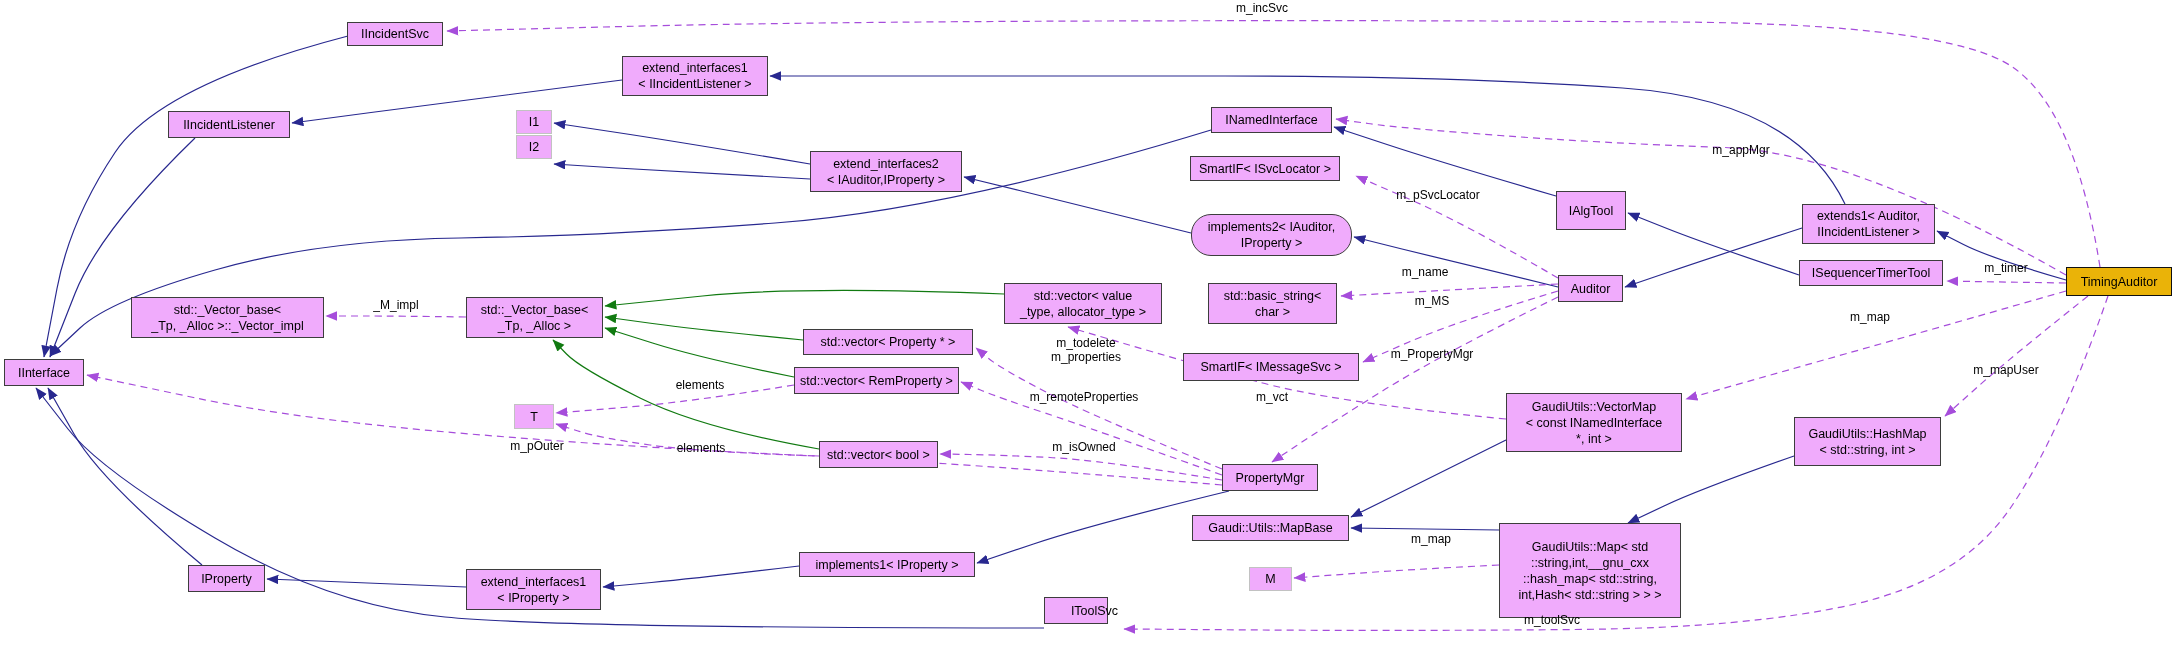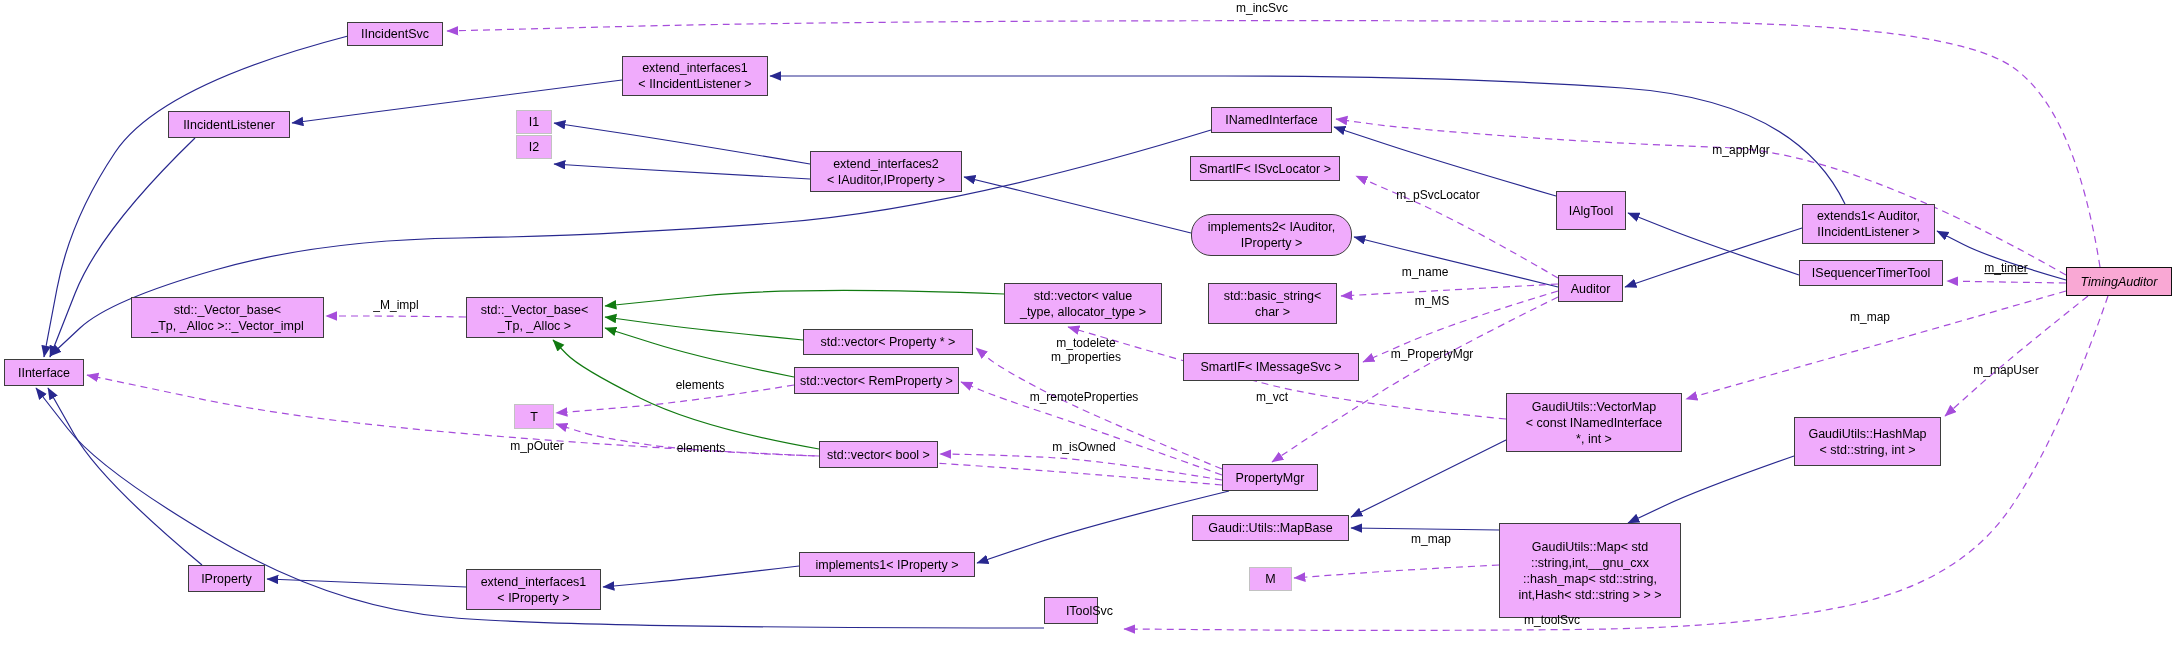--- a/index.html
+++ b/index.html
@@ -4,21 +4,21 @@
 <style>
   html,body{margin:0;padding:0;background:#ffffff;}
   #canvas{position:relative;width:2176px;height:649px;background:#ffffff;overflow:hidden;
           font-family:"Liberation Sans",sans-serif;}
   #edges{position:absolute;left:0;top:0;width:2176px;height:649px;}
   .node{position:absolute;display:flex;align-items:center;justify-content:center;
         text-align:center;background:#f0abfc;border:1.4px solid #3d3d3d;color:#000;
         font:12.5px/1.28 "Liberation Sans",sans-serif;white-space:pre-line;
         box-sizing:border-box;padding:1px 3px;cursor:pointer;}
   .node.param{border:1.2px solid #c2c2c2;cursor:default;}
-  .node.main{background:#f9a8d4;border:1.6px solid #101010;cursor:default;font-style:italic;}
+  .node.main{background:#eab308;border:1.6px solid #101010;cursor:default;}
   .edge-label{position:absolute;transform:translate(-50%,-50%);color:#000;
               font:12px/1.15 "Liberation Sans",sans-serif;white-space:pre;text-align:center;}
 </style>
 </head>
 <body>
 
 <div id="canvas">
   <svg id="edges" xmlns="http://www.w3.org/2000/svg" width="2176" height="649">
     <defs>
       <marker id="arr-inherit" markerWidth="11" markerHeight="9" refX="9.5" refY="4" orient="auto">
@@ -101,21 +101,21 @@
       <div class="node" style="left: 131px; top: 297px; width: 193px; height: 41px;">std::_Vector_base&lt;
 _Tp, _Alloc &gt;::_Vector_impl</div>
       <div class="node" style="left: 466px; top: 297px; width: 137px; height: 41px;">std::_Vector_base&lt;
 _Tp, _Alloc &gt;</div>
       <div class="node param" style="left: 514px; top: 404px; width: 40px; height: 25px;">T</div>
       <div class="node" style="left: 819px; top: 441px; width: 119px; height: 27px;">std::vector&lt; bool &gt;</div>
       <div class="node" style="left: 1183px; top: 353px; width: 176px; height: 28px;">SmartIF&lt; IMessageSvc &gt;</div>
       <div class="node" style="left: 1222px; top: 464px; width: 96px; height: 27px;">PropertyMgr</div>
       <div class="node" style="left: 1192px; top: 515px; width: 157px; height: 26px;">Gaudi::Utils::MapBase</div>
       <div class="node param" style="left: 1249px; top: 567px; width: 43px; height: 24px;">M</div>
-      <div class="node" style="left: 1044px; top: 597px; width: 54px; height: 27px; padding-left: 40px;">IToolSvc</div>
+      <div class="node" style="left: 1044px; top: 597px; width: 64px; height: 27px; padding-left: 40px;">IToolSvc</div>
       <div class="node" style="left: 188px; top: 565px; width: 77px; height: 27px;">IProperty</div>
       <div class="node" style="left: 466px; top: 569px; width: 135px; height: 41px;">extend_interfaces1
 &lt; IProperty &gt;</div>
       <div class="node" style="left: 799px; top: 552px; width: 176px; height: 25px;">implements1&lt; IProperty &gt;</div>
       <div class="node" style="left: 1556px; top: 191px; width: 70px; height: 39px;">IAlgTool</div>
       <div class="node" style="left: 1558px; top: 275px; width: 65px; height: 27px;">Auditor</div>
       <div class="node" style="left: 1802px; top: 204px; width: 133px; height: 40px;">extends1&lt; Auditor,
 IIncidentListener &gt;</div>
       <div class="node" style="left: 1799px; top: 260px; width: 144px; height: 26px;">ISequencerTimerTool</div>
       <div class="node main" style="left: 2066px; top: 267px; width: 106px; height: 29px;">TimingAuditor</div>
@@ -125,21 +125,21 @@
       <div class="node" style="left: 1794px; top: 417px; width: 147px; height: 49px;">GaudiUtils::HashMap
 &lt; std::string, int &gt;</div>
       <div class="node" style="left: 1499px; top: 523px; width: 182px; height: 95px;">GaudiUtils::Map&lt; std
 ::string,int,__gnu_cxx
 ::hash_map&lt; std::string,
 int,Hash&lt; std::string &gt; &gt; &gt;</div>
     </div>
   <div id="labels">
       <div class="edge-label" style="left: 1262px; top: 9px;">m_incSvc</div>
       <div class="edge-label" style="left: 1741px; top: 151px;">m_appMgr</div>
-      <div class="edge-label" style="left: 2006px; top: 269px; text-decoration: underline;">m_timer</div>
+      <div class="edge-label" style="left: 2006px; top: 269px;">m_timer</div>
       <div class="edge-label" style="left: 1870px; top: 318px;">m_map</div>
       <div class="edge-label" style="left: 2006px; top: 371px;">m_mapUser</div>
       <div class="edge-label" style="left: 1552px; top: 621px;">m_toolSvc</div>
       <div class="edge-label" style="left: 1438px; top: 196px;">m_pSvcLocator</div>
       <div class="edge-label" style="left: 1425px; top: 273px;">m_name</div>
       <div class="edge-label" style="left: 1432px; top: 302px;">m_MS</div>
       <div class="edge-label" style="left: 1432px; top: 355px;">m_PropertyMgr</div>
       <div class="edge-label" style="left: 1086px; top: 351px;">m_todelete
 m_properties</div>
       <div class="edge-label" style="left: 1084px; top: 398px;">m_remoteProperties</div>

